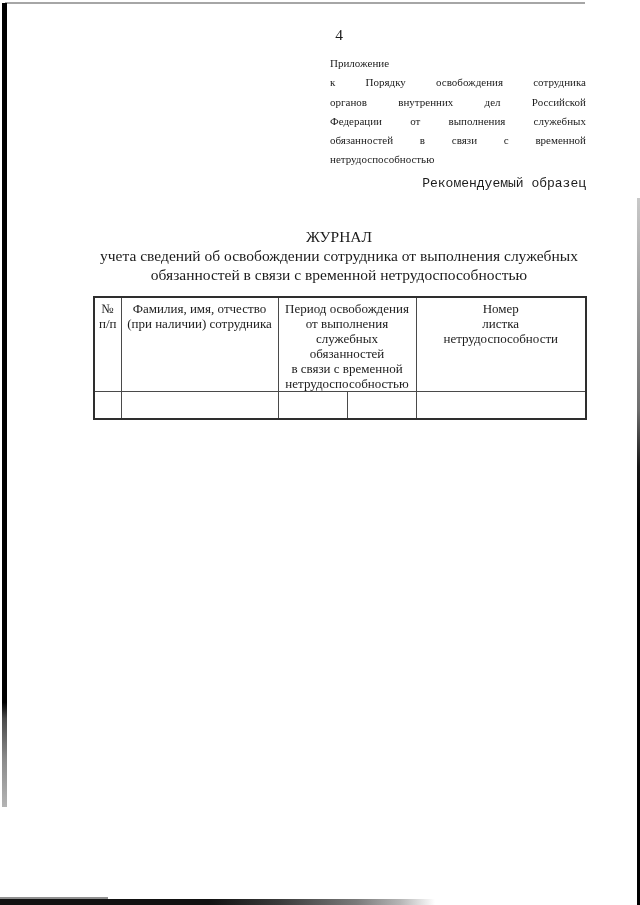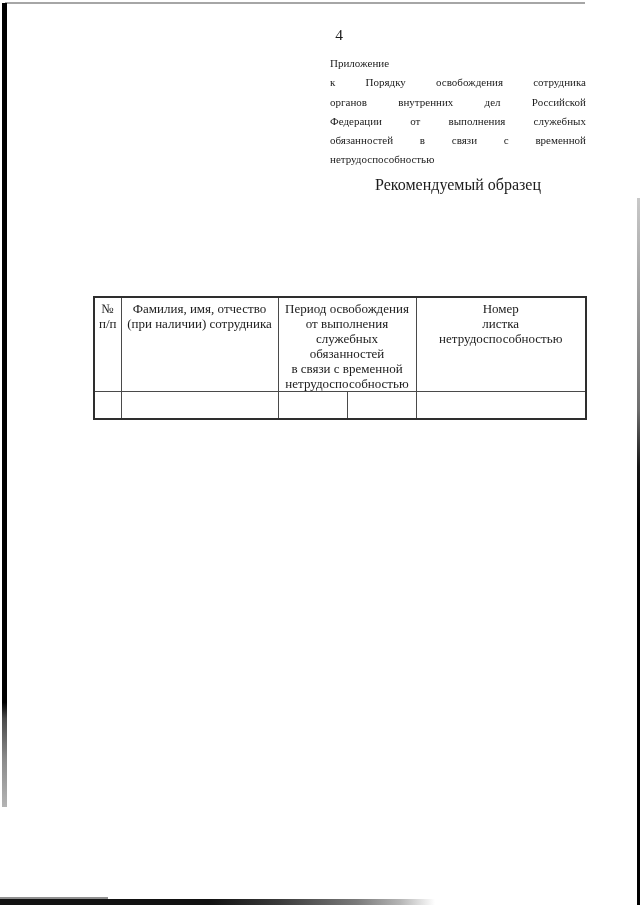--- a/index.html
+++ b/index.html
@@ -57,21 +57,21 @@
   }
   .appendix-note {
     position: absolute; top: 54px; left: 237px; width: 256px;
     font-size: 11px; line-height: 19.3px;
     white-space: pre-line;
     text-align: justify;
     text-align-last: justify;
   }
   .recommended-sample {
     position: absolute; top: 176px; left: 237px; width: 256px;
-    font-size: 16px; text-align: center;
+    font-size: 13px; text-align: right; font-family: Liberation Mono, monospace;
   }
   .journal-title {
     position: absolute; top: 227px; left: 0; width: 492px;
     font-size: 15.5px; line-height: 19px;
     text-align: center; white-space: pre-line;
   }
 
   
   .journal-table {
     position: absolute; top: 296px; left: 0;
@@ -110,20 +110,23 @@
 
     <div class="appendix-note">Приложение
 к Порядку освобождения сотрудника
 органов внутренних дел Российской
 Федерации от выполнения служебных
 обязанностей в связи с временной
 нетрудоспособностью</div>
 
     <div class="recommended-sample">Рекомендуемый образец</div>
 
+    <div class="journal-title">ЖУРНАЛ
+учета сведений об освобождении сотрудника от выполнения служебных
+обязанностей в связи с временной нетрудоспособностью</div>
 
     <table class="journal-table">
       <colgroup>
         <col style="width:27px">
         <col style="width:157px">
         <col style="width:69px">
         <col style="width:69px">
         <col style="width:170px">
       </colgroup>
       <tbody>
@@ -133,21 +136,21 @@
           <td>Фамилия, имя, отчество
 (при наличии) сотрудника</td>
           <td colspan="2">Период освобождения
 от выполнения
 служебных
 обязанностей
 в связи с временной
 нетрудоспособностью</td>
           <td>Номер
 листка
-нетрудоспособностью</td>
+нетрудоспособности</td>
         </tr>
         <tr class="entry-row">
           <td></td>
           <td></td>
           <td></td>
           <td></td>
           <td></td>
         </tr>
       </tbody>
     </table>

